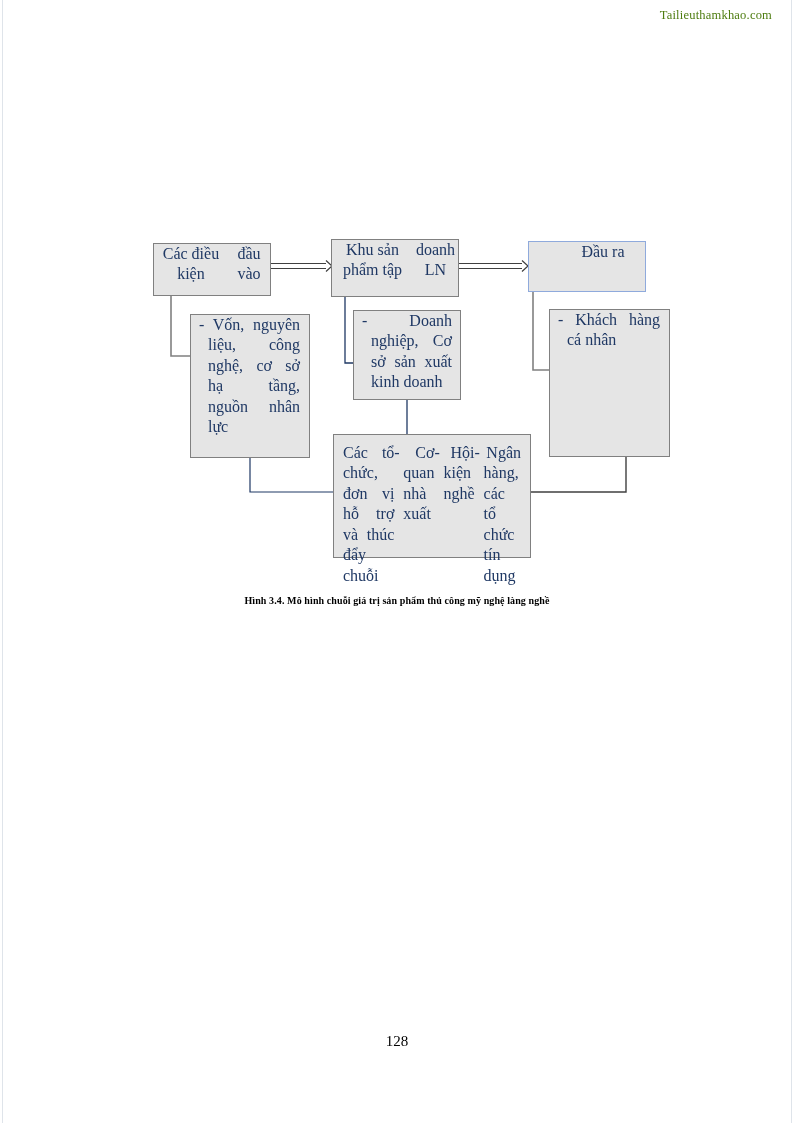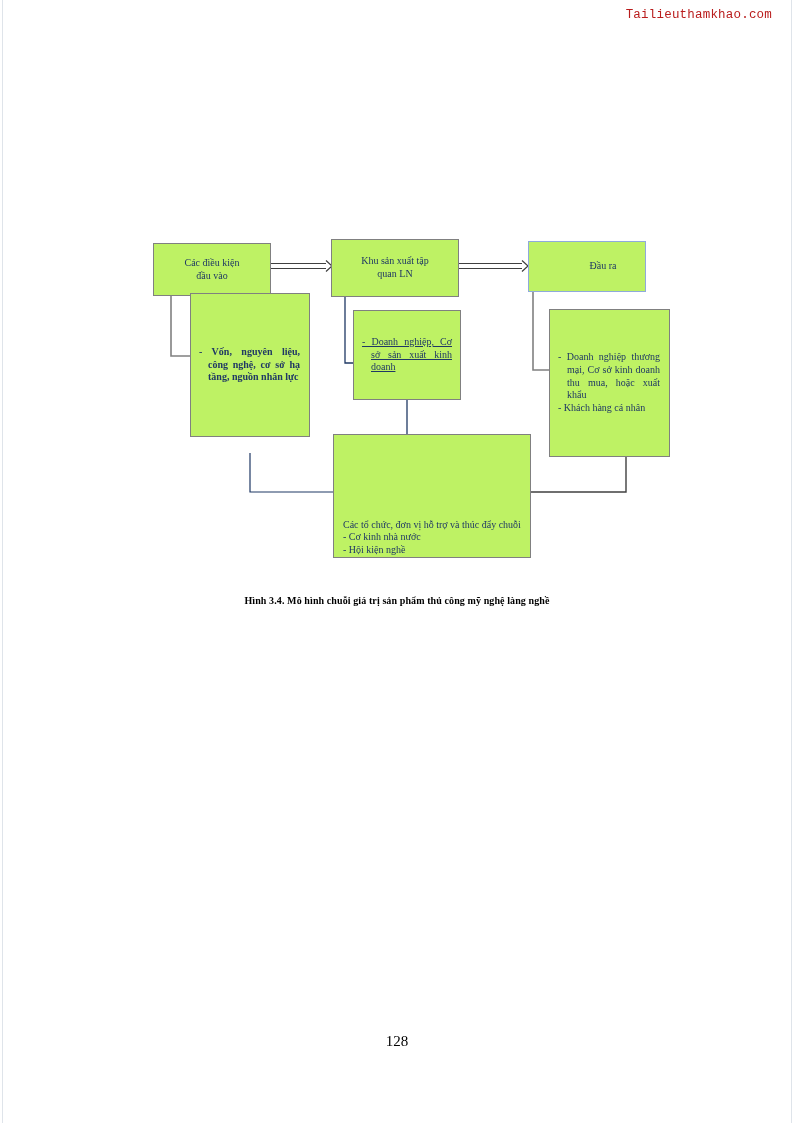--- a/index.html
+++ b/index.html
@@ -24,23 +24,23 @@
     width: 1px;
     background: #dfe4ea;
   }
   .page-edge-left  { left: 2px; }
   .page-edge-right { right: 2px; }
 
   .watermark {
     position: absolute;
     top: 8px;
     right: 22px;
-    font-family: Liberation Mono, monospace;
+    font-family: Liberation Serif, serif;
     font-size: 12.5px;
-    color: #b91c1c;
+    color: #4d7c0f;
     letter-spacing: 0.2px;
     white-space: nowrap;
   }
 
   
   .diagram {
     position: absolute;
     left: 0;
     top: 0;
     width: 794px;
@@ -50,44 +50,44 @@
     position: absolute;
     left: 0;
     top: 0;
     width: 794px;
     height: 600px;
   }
 
   .node {
     position: absolute;
     box-sizing: border-box;
-    background: #bef264;
+    background: #e5e5e5;
     color: #1f3864;
-    font-size: 10px;
+    font-size: 16px;
     line-height: 1.28;
     display: flex;
-    flex-direction: column;
+    flex-direction: row;
     justify-content: center;
   }
   .node.gray  { border: 1.6px solid #808080; }
   .node.blue  { border: 1.3px solid #8faadc; }
 
   .node .txt { display: block; }
   .center { text-align: center; }
   .just   { text-align: justify; text-align-last: left; }
 
   
   #box-inputs      { left: 153px; top: 243px; width: 118px; height: 53px; }
   #box-production  { left: 331px; top: 239px; width: 128px; height: 58px; }
   #box-output      { left: 528px; top: 241px; width: 118px; height: 51px; padding-left: 32px; }
 
-  #box-input-detail{ left: 190px; top: 293px; width: 120px; height: 144px;
-                     padding: 0 9px 0 8px; font-weight: bold; }
+  #box-input-detail{ left: 190px; top: 314px; width: 120px; height: 144px;
+                     padding: 0 9px 0 8px; }
   #box-prod-detail { left: 353px; top: 310px; width: 108px; height: 90px;
-                     padding: 0 8px 0 8px; text-decoration: underline; }
+                     padding: 0 8px 0 8px; }
   #box-out-detail  { left: 549px; top: 309px; width: 121px; height: 148px;
                      padding: 0 9px 0 8px; }
   #box-support     { left: 333px; top: 434px; width: 198px; height: 124px;
                      padding: 8px 9px 0 9px; justify-content: flex-end; }
 
   .hang { padding-left: 9px; text-indent: -9px; }
 
   .caption {
     position: absolute;
     left: 0;
@@ -146,44 +146,44 @@
 
     <path d="M 626 457 L 626 492 L 531 492" stroke="#404040" stroke-width="1.4" fill="none"></path>
   </svg>
 
   <div class="node gray center" id="box-inputs">
     <span class="txt">Các điều kiện</span>
     <span class="txt">đầu vào</span>
   </div>
 
   <div class="node gray center" id="box-production">
-    <span class="txt">Khu sản xuất tập</span>
-    <span class="txt">quan LN</span>
+    <span class="txt">Khu sản phẩm tập</span>
+    <span class="txt">doanh LN</span>
   </div>
 
   <div class="node blue center" id="box-output">
     <span class="txt">Đầu ra</span>
   </div>
 
   <div class="node gray just" id="box-input-detail">
     <span class="txt hang">- Vốn, nguyên liệu, công nghệ, cơ sở hạ tầng, nguồn nhân lực</span>
   </div>
 
   <div class="node gray just" id="box-prod-detail">
     <span class="txt hang">- Doanh nghiệp, Cơ sở sản xuất kinh doanh</span>
   </div>
 
   <div class="node gray just" id="box-out-detail">
-    <span class="txt hang">- Doanh nghiệp thương mại, Cơ sở kinh doanh thu mua, hoặc xuất khẩu</span>
     <span class="txt hang">- Khách hàng cá nhân</span>
   </div>
 
   <div class="node gray just" id="box-support">
     <span class="txt">Các tổ chức, đơn vị hỗ trợ và thúc đẩy chuỗi</span>
-    <span class="txt hang">- Cơ kinh nhà nước</span>
+    <span class="txt hang">- Cơ quan nhà xuất</span>
     <span class="txt hang">- Hội kiện nghề</span>
+    <span class="txt hang">- Ngân hàng, các tổ chức tín dụng</span>
   </div>
 
 </div>
 
 <div class="caption">Hình 3.4. Mô hình chuỗi giá trị sản phẩm thủ công mỹ nghệ làng nghề</div>
 
 <div class="page-number">128</div>
 
 </body></html>

